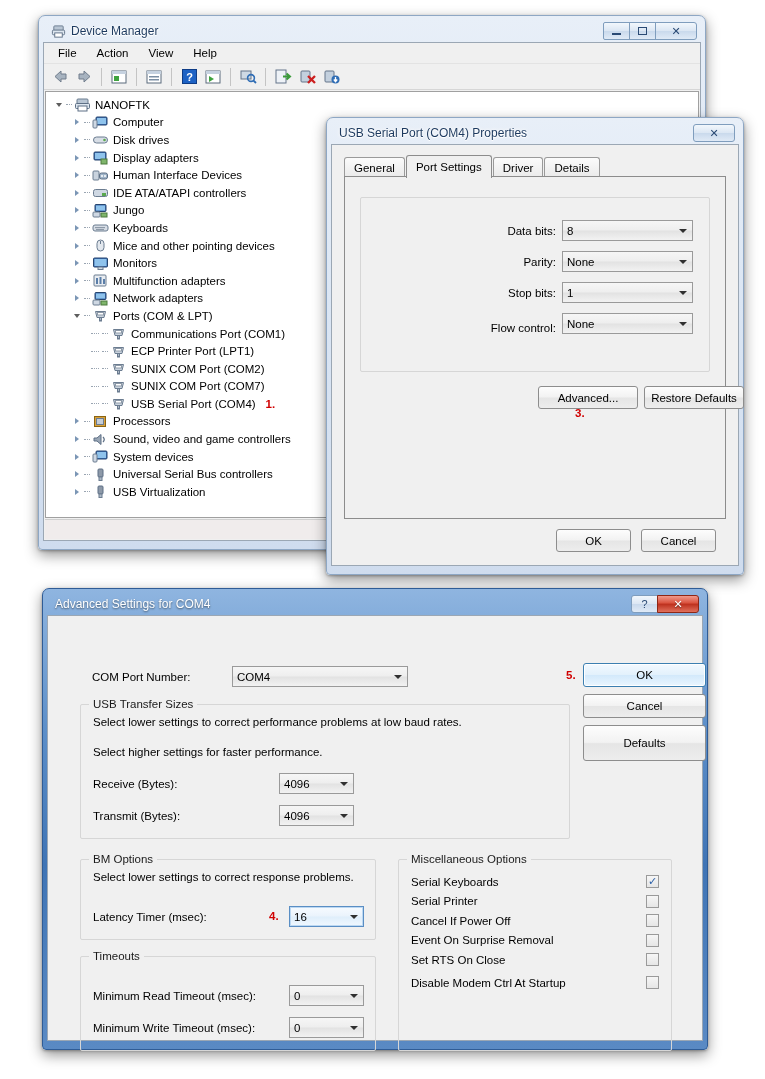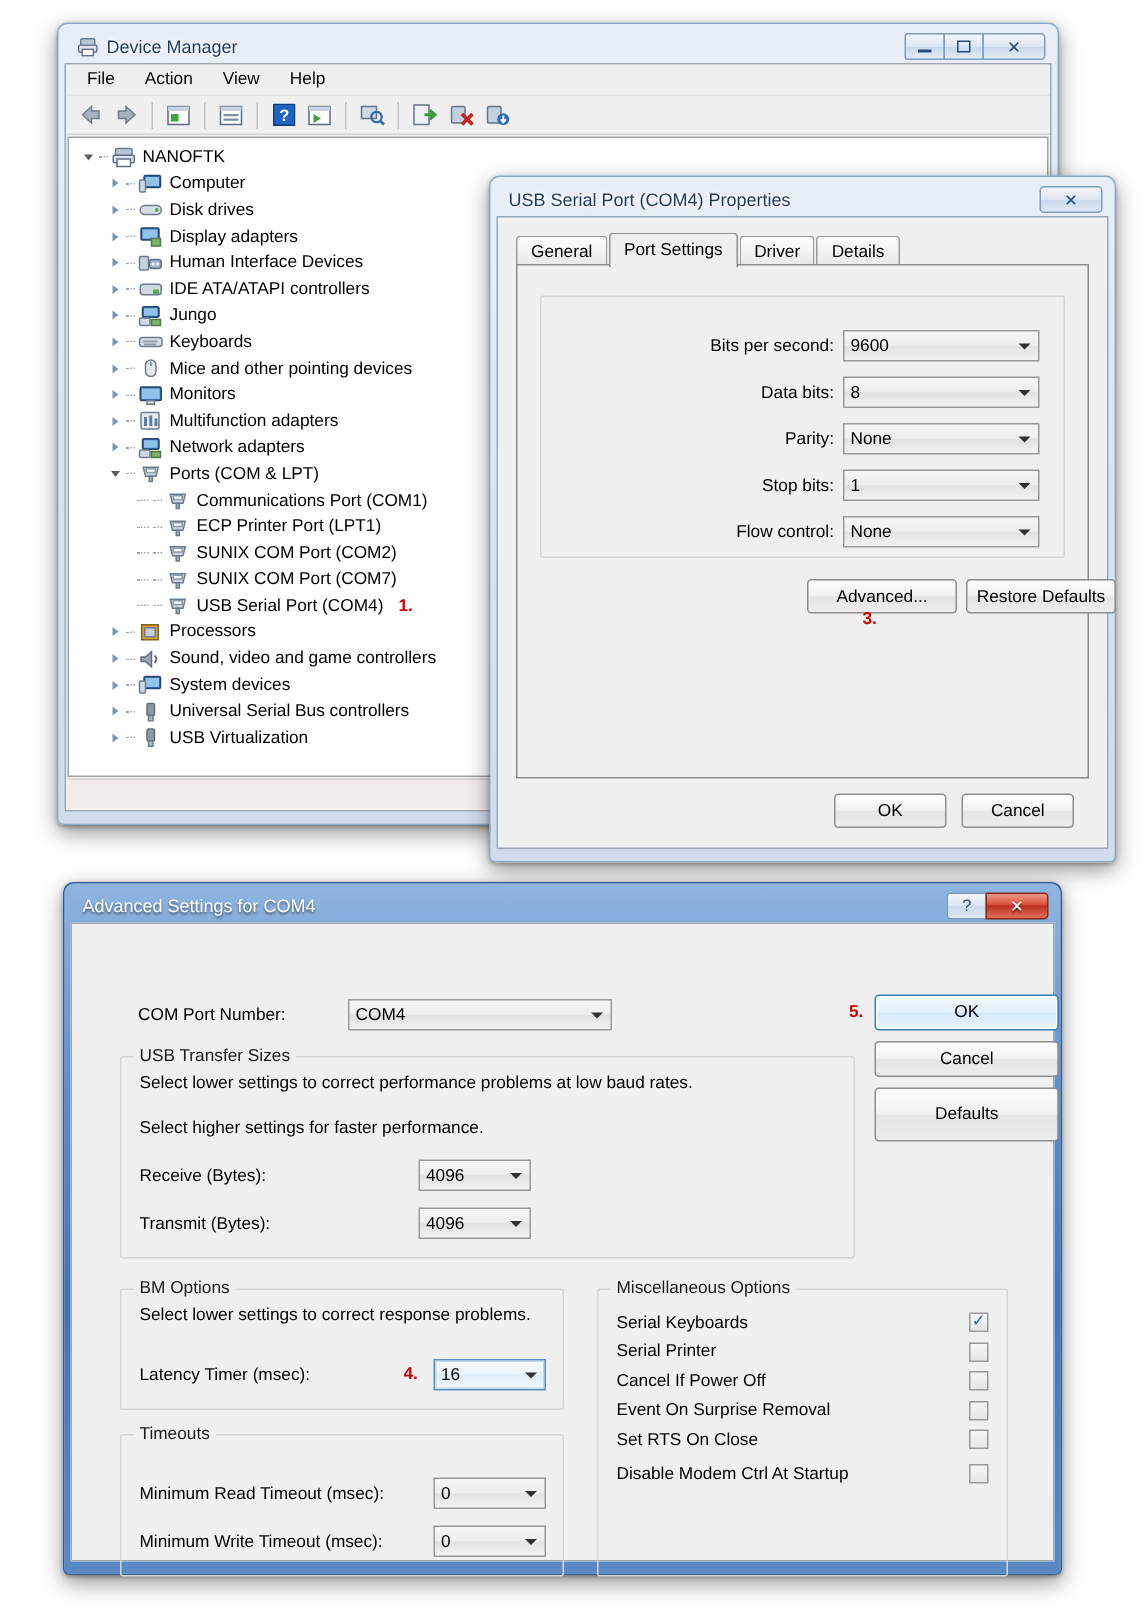--- a/index.html
+++ b/index.html
@@ -675,29 +675,20 @@
         <div class="tab">Driver</div>
         <div class="tab">Details</div>
       </div>
       <div class="marker" style="position:absolute; left:93px; top:33px; margin:0;">2.</div>
 
       <div class="tabbody">
 
         <div class="groupbox" style="left:15px; top:20px; right:15px; height:175px; background:#f0f0f0;">
           <div style="position:absolute; left:0; top:22px; right:16px;">
             <div class="frow">
-              <div class="flabel" style="width:215px;">Bits per second:</div>
-              <div class="combo" style="width:140px;">
-                <span>9600</span>
-                <span class="arrowbox">
-                    <span class="caret"></span>
-                  </span>
-              </div>
-            </div>
-            <div class="frow">
               <div class="flabel" style="width:215px;">Data bits:</div>
               <div class="combo" style="width:140px;">
                 <span>8</span>
                 <span class="arrowbox">
                     <span class="caret"></span>
                   </span>
               </div>
             </div>
             <div class="frow">
               <div class="flabel" style="width:215px;">Parity:</div>
@@ -710,21 +701,21 @@
             </div>
             <div class="frow">
               <div class="flabel" style="width:215px;">Stop bits:</div>
               <div class="combo" style="width:140px;">
                 <span>1</span>
                 <span class="arrowbox">
                     <span class="caret"></span>
                   </span>
               </div>
             </div>
-            <div class="frow" style="margin-bottom:0;">
+            <div class="frow" style="margin-bottom:0;align-items:flex-end;">
               <div class="flabel" style="width:215px;">Flow control:</div>
               <div class="combo" style="width:140px;">
                 <span>None</span>
                 <span class="arrowbox">
                     <span class="caret"></span>
                   </span>
               </div>
             </div>
           </div>
         </div>

